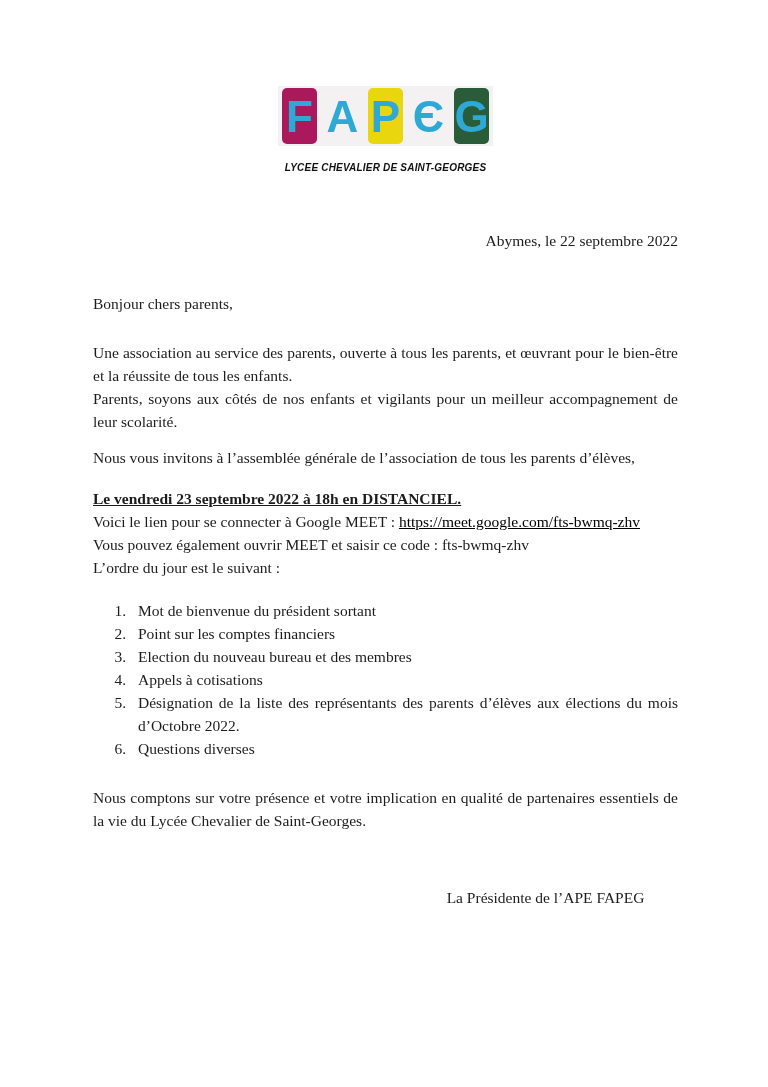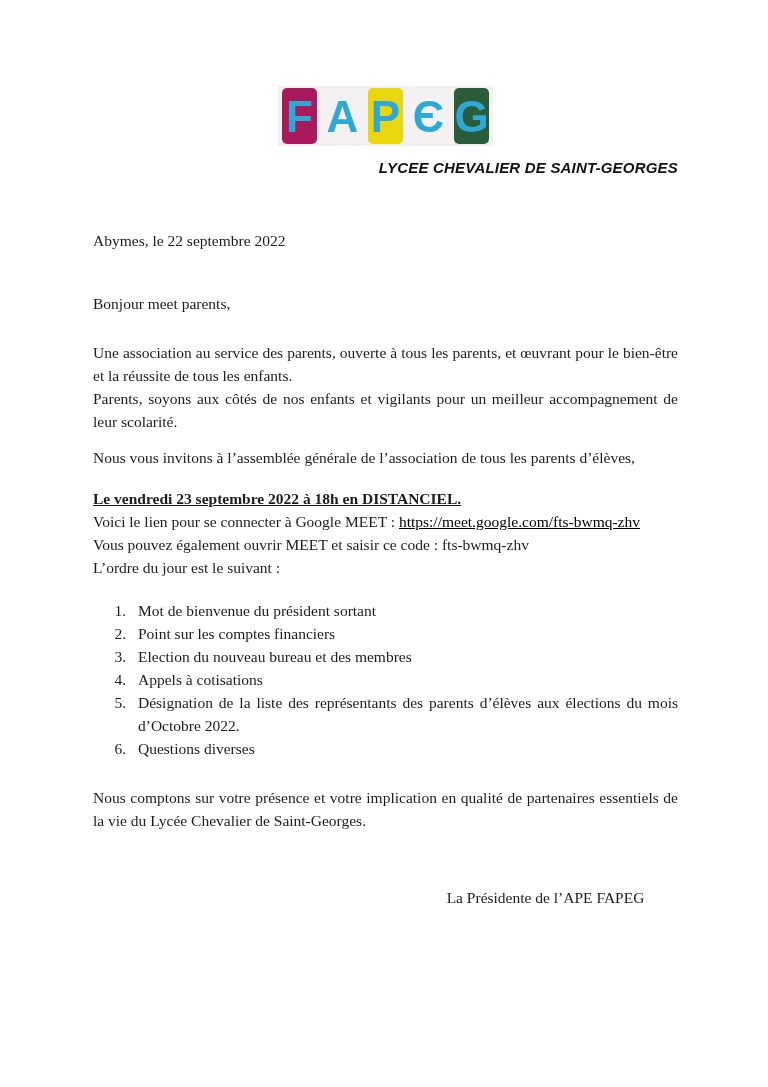--- a/index.html
+++ b/index.html
@@ -37,29 +37,29 @@
     font-size: 44px;
     color: #2ea9d6;
     border-radius: 5px;
   }
   .tile-magenta { background: #aa195c; }
   .tile-yellow  { background: #e9d60d; }
   .tile-green   { background: #2b5c3a; }
   
   .school-name {
     margin-top: 10px;
-    text-align: right;
+    text-align: center;
     font-family: "Liberation Sans", sans-serif;
     font-weight: 700;
     font-style: italic;
-    font-size: 15px;
+    font-size: 10px;
     letter-spacing: 0.2px;
     color: #111111;
   }
-  .date-line { margin-top: 50px; text-align: left; }
+  .date-line { margin-top: 50px; text-align: right; }
   .greeting  { margin-top: 40px; }
   .body-par  { margin: 0; text-align: justify; }
   .par-block { margin-top: 26px; }
   .invite    { margin-top: 13px; }
   .meeting-heading {
     margin-top: 18px;
     text-align: left;
     font-weight: 700;
     text-decoration: underline;
   }
@@ -90,21 +90,21 @@
     <span class="logo-letter">A</span>
     <span class="logo-letter tile-yellow">P</span>
     <span class="logo-letter">Є</span>
     <span class="logo-letter tile-green">G</span>
   </div>
 
   <div class="school-name">LYCEE CHEVALIER DE SAINT-GEORGES</div>
 
   <div class="date-line">Abymes, le 22 septembre 2022</div>
 
-  <div class="greeting">Bonjour meet parents,</div>
+  <div class="greeting">Bonjour chers parents,</div>
 
   <div class="par-block">
     <p class="body-par">Une association au service des parents, ouverte à tous les parents, et œuvrant pour le bien-être et la réussite de tous les enfants.</p>
     <p class="body-par">Parents, soyons aux côtés de nos enfants et vigilants pour un meilleur accompagnement de leur scolarité.</p>
   </div>
 
   <div class="invite">Nous vous invitons à l’assemblée générale de l’association de tous les parents d’élèves,</div>
 
   <div class="meeting-heading">Le vendredi 23 septembre 2022 à 18h en DISTANCIEL.</div>
 

